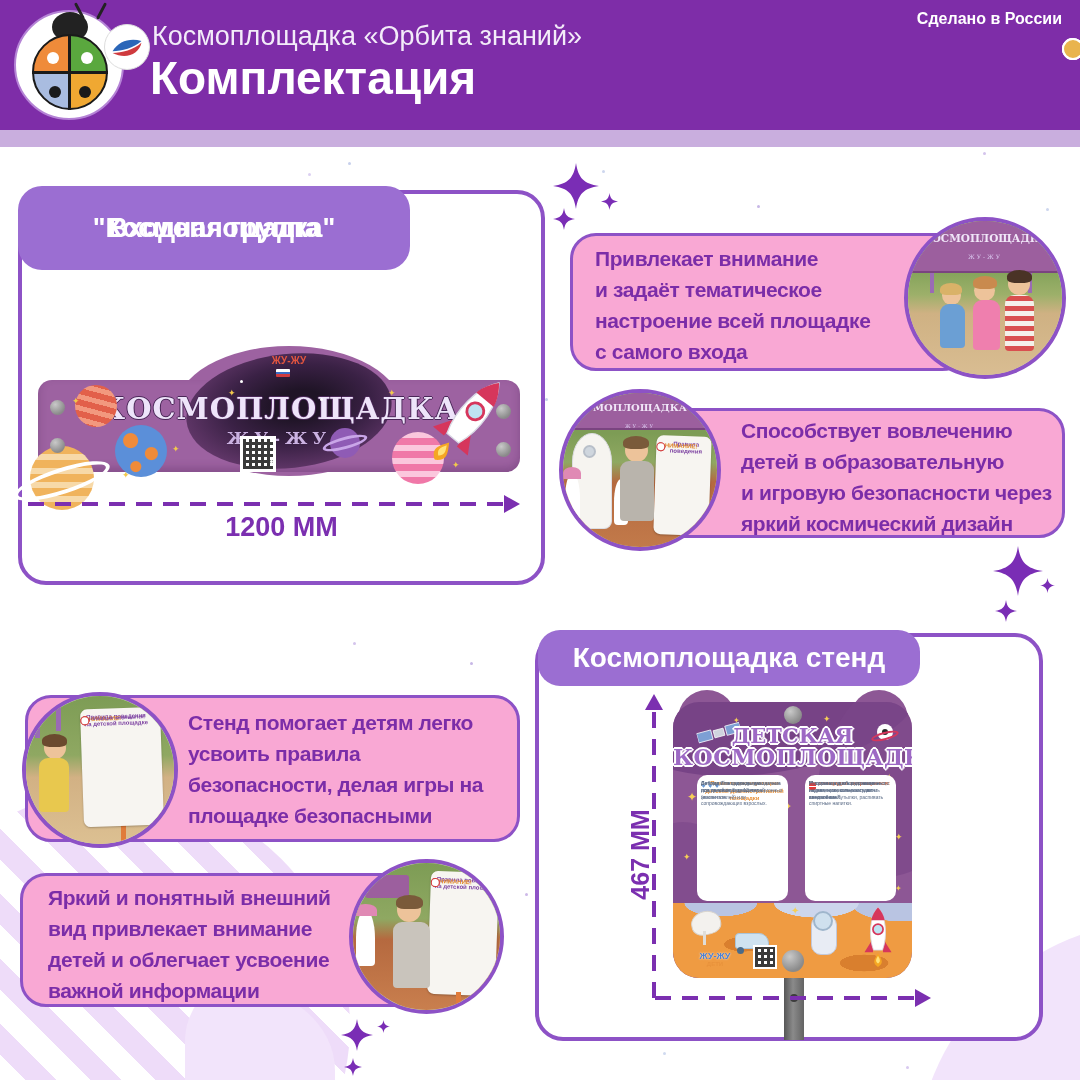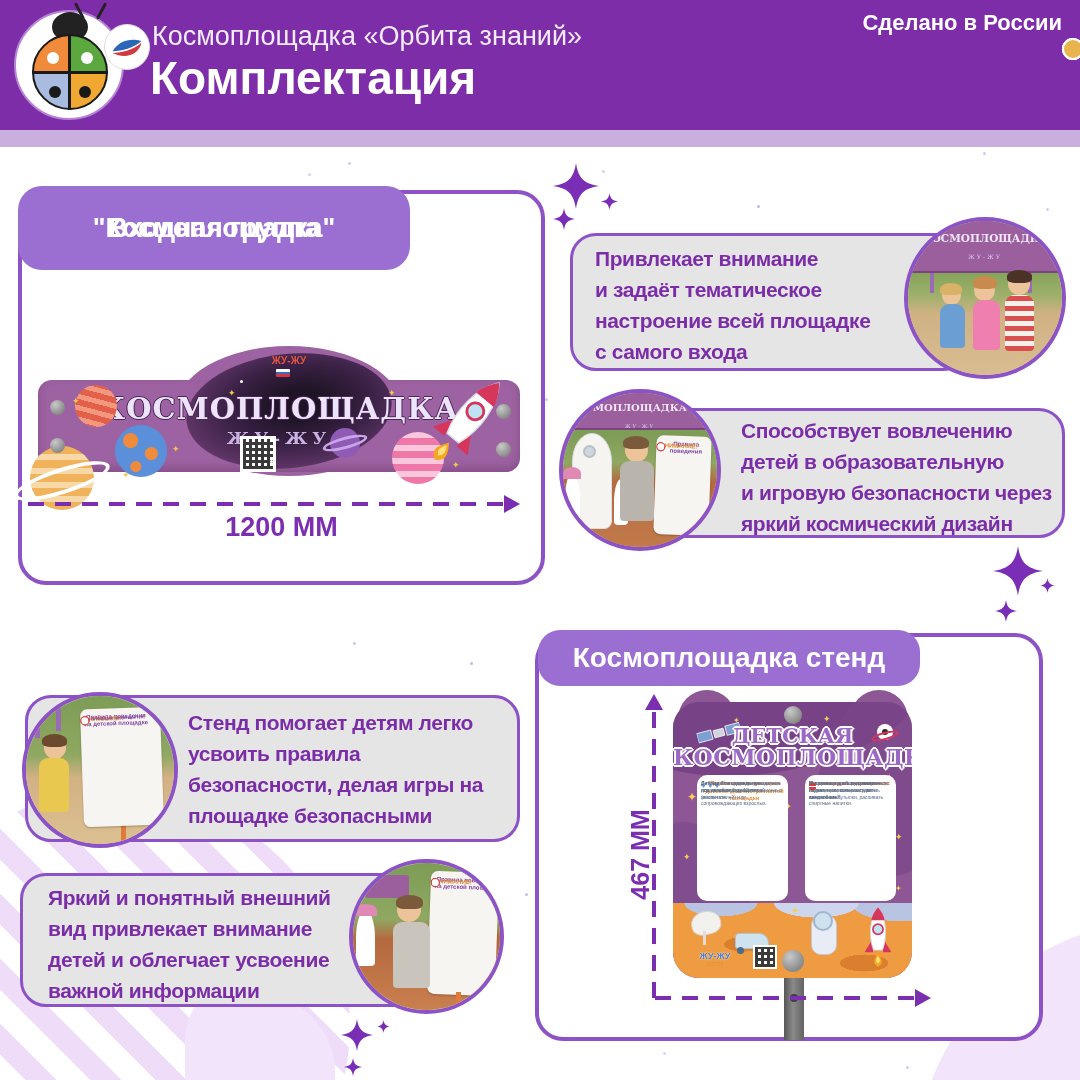--- a/index.html
+++ b/index.html
@@ -12,21 +12,21 @@
   html,body{margin:0;padding:0;background:#fff}
   #page{position:relative;width:1080px;height:1080px;overflow:hidden;background:#fff;
         font-family:"Liberation Sans",sans-serif;}
   #page *{position:absolute;box-sizing:border-box}
   .preline{white-space:pre-line}
 
   
   .header{left:0;top:0;width:1080px;height:130px;background:var(--c-header-bg)}
   .hdr-sub{left:152px;top:20px;width:600px;color:#f3ecf9;font-size:27px;line-height:32px}
   .hdr-title{left:150px;top:50px;width:700px;color:#fff;font-size:46px;line-height:56px;font-weight:bold}
-  .made-in{right:18px;left:auto;top:10px;width:300px;text-align:right;color:#fff;font-size:22px;font-weight:bold}
+  .made-in{right:18px;left:auto;top:10px;width:300px;text-align:right;color:#fff;font-size:16px;font-weight:bold}
   .dots{right:18px;left:auto;top:38px;display:flex;gap:7px;flex-direction:row;position:absolute}
   .dots span{position:static;width:22px;height:22px;border-radius:50%;border:2px solid #fff;display:block}
   .dot-g{background:var(--c-dot-green)} .dot-o{background:var(--c-dot-orange)} .dot-y{background:var(--c-dot-yellow)}
   .strip{left:0;top:130px;width:1080px;height:17px;background:var(--c-strip)}
 
   
   .logo{left:12px;top:2px;width:150px;height:126px;z-index:3}
   .lb-ring{left:2px;top:8px;width:110px;height:110px;border-radius:50%;background:#fff;border:2px solid #b583d6}
   .lb-head{left:40px;top:10px;width:36px;height:30px;border-radius:50%;background:#222}
   .lb-ant{width:3px;height:18px;background:#222;border-radius:2px}
@@ -51,21 +51,21 @@
      353px 642px 0 #d4c4ec,470px 662px 0 #c7b7e6,986px 642px 0 #cdd6ee,243px 703px 0 #d0daf0,
      525px 893px 0 #cdb9e8,1032px 902px 0 #d6c6ee,663px 1052px 0 #d0daf0,906px 1066px 0 #d8c9f0,
      83px 762px 0 #d4def2,447px 252px 0 #d0daf0,308px 173px 0 #dcd0f2,876px 340px 0 #d6e0f4}
   .sparkle{fill:var(--c-sparkle);z-index:5}
 
   
   .card{background:#fff;border:4px solid var(--c-card-border);border-radius:28px;z-index:2}
   .pill{background:var(--c-badge);border-radius:24px;z-index:3;display:flex;flex-direction:column;
         align-items:center;justify-content:center;color:#fff;font-weight:bold;text-align:center}
   .pill div{position:static}
-  .callout{background:#e5e5e5;border:3.5px solid var(--c-card-border);border-radius:26px;z-index:2}
+  .callout{background:#f9a8d4;border:3.5px solid var(--c-card-border);border-radius:26px;z-index:2}
   .callout .txt{position:absolute;color:var(--c-body-text);font-weight:bold;
         font-size:21px;letter-spacing:-0.4px;line-height:31px}
   .photo{border-radius:50%;border:4px solid var(--c-card-border);overflow:hidden;z-index:4;background:#cfe0b0}
   .photo *{position:absolute}
 
   
   .dimh{height:4px;background:repeating-linear-gradient(90deg,var(--c-dimension) 0 16px,transparent 16px 27px);z-index:6}
   .dimv{width:4px;background:repeating-linear-gradient(0deg,var(--c-dimension) 0 16px,transparent 16px 27px);z-index:6}
   .arr-r{width:0;height:0;border-top:9px solid transparent;border-bottom:9px solid transparent;
          border-left:16px solid var(--c-dimension);z-index:6}

